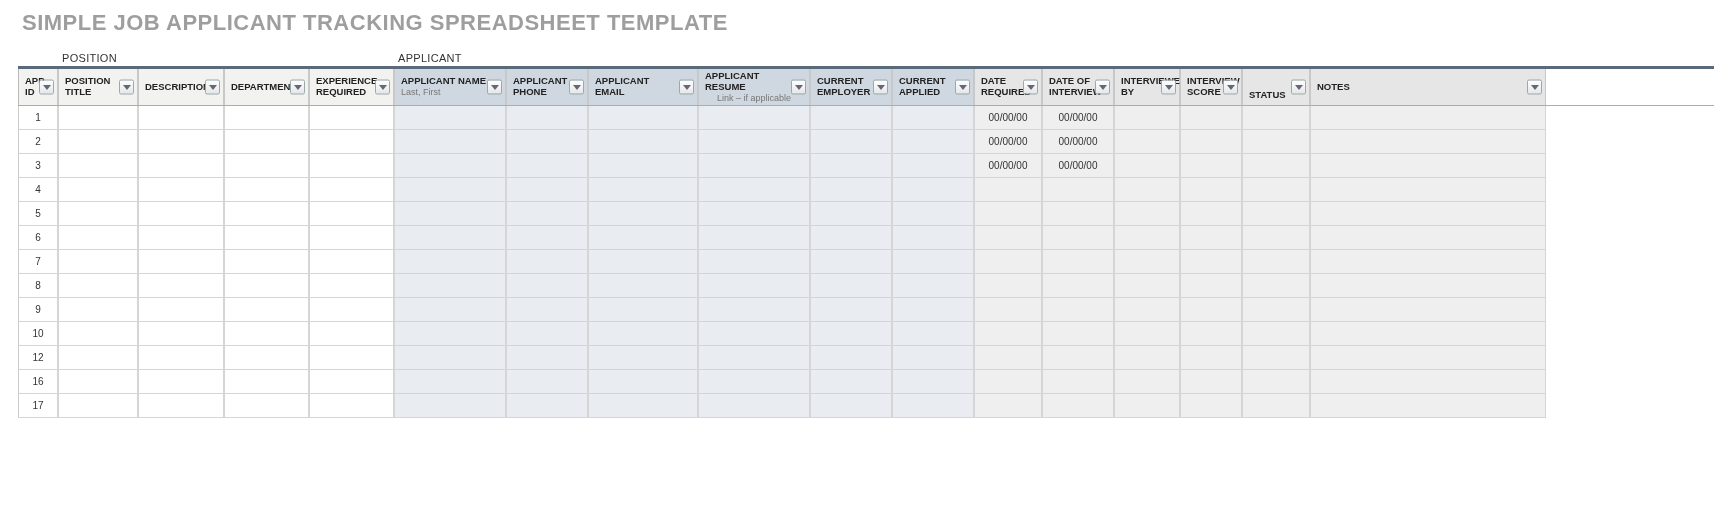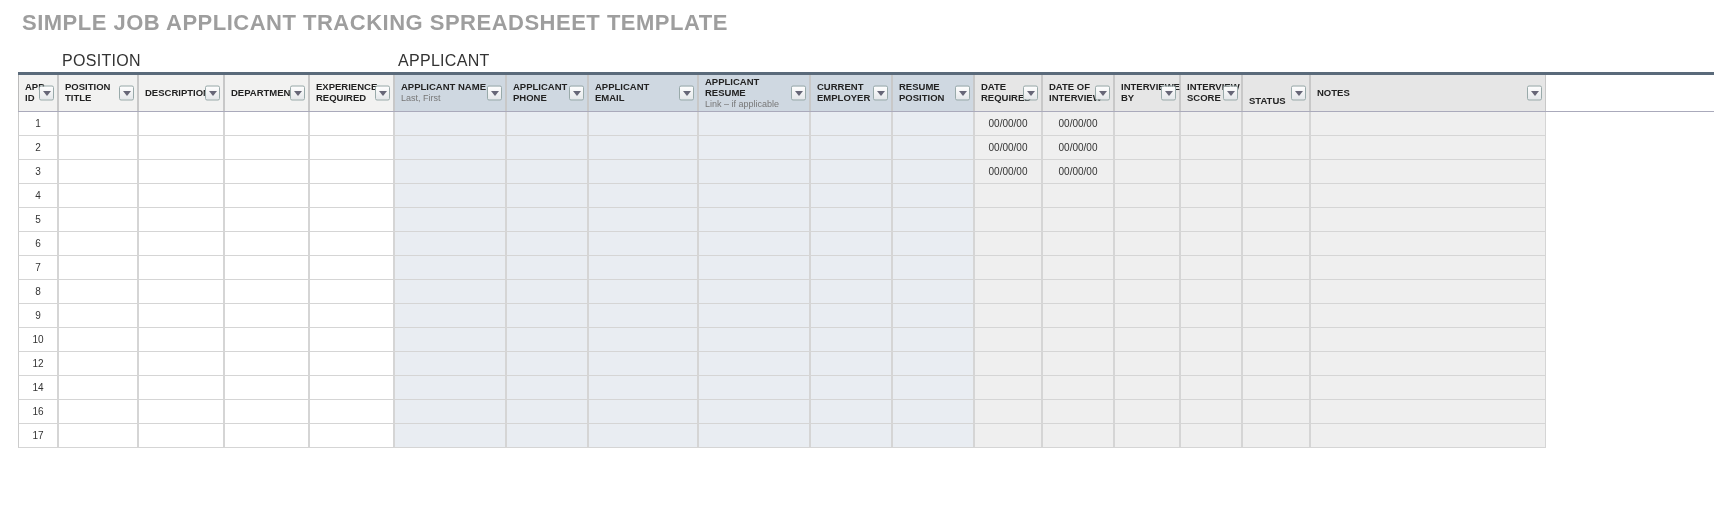--- a/index.html
+++ b/index.html
@@ -18,21 +18,21 @@
     color: #9e9e9e;
     margin: 0 0 14px 4px;
   }
   .sheet {
     width: 1696px;
   }
   .section-row {
     display: flex;
   }
   .section-label {
-    font-size: 16px;
+    font-size: 11px;
     color: #333;
     padding: 2px 0 2px 4px;
     letter-spacing: .3px;
   }
   .header-row {
     display: flex;
     border-top: 3px solid #5a6a7a;
     border-bottom: 1px solid #aab;
   }
   .hcell {
@@ -84,21 +84,21 @@
   .cell:first-child { border-left: 1px solid #ccc; justify-content:center; }
   
   .bg-white  { background:#fff; }
   .bg-pos-h  { background:#f2f2f1; }
   .bg-app-h  { background:#cfd8e1; }
   .bg-int-h  { background:#e6e6e6; }
   .bg-app-b  { background:#e9edf2; }
   .bg-int-b  { background:#efefef; }
   
   .c0{width:40px;} .c1{width:80px;} .c2{width:86px;} .c3{width:85px;} .c4{width:85px;}
-  .c5{width:112px;} .c6{width:82px;} .c7{width:110px;} .c8{width:112px;} .c9{width:82px;} .c10{width:82px;}
+  .c5{width:112px;} .c6{width:82px;} .c7{width:110px;} .c8{width:112px;align-items:flex-end;} .c9{width:82px;} .c10{width:82px;}
   .c11{width:68px;} .c12{width:72px;} .c13{width:66px;} .c14{width:62px;} .c15{width:68px;justify-content:flex-end;} .c16{width:236px;}
 </style>
 </head>
 <body>
 
 <h1 class="title">SIMPLE JOB APPLICANT TRACKING SPREADSHEET TEMPLATE</h1>
 
 <div class="sheet">
 
   <div class="section-row">
@@ -184,21 +184,21 @@
       </div>
       <div class="hcell c9 bg-app-h">
         <span>CURRENT EMPLOYER</span>
         <div class="dd">
           <svg viewBox="0 0 10 6">
             <path d="M0 0 L10 0 L5 6 Z" fill="#667"></path>
           </svg>
         </div>
       </div>
       <div class="hcell c10 bg-app-h">
-        <span>RESUME POSITION</span>
+        <span>CURRENT APPLIED</span>
         <div class="dd">
           <svg viewBox="0 0 10 6">
             <path d="M0 0 L10 0 L5 6 Z" fill="#667"></path>
           </svg>
         </div>
       </div>
       <div class="hcell c11 bg-int-h">
         <span>DATE REQUIRED</span>
         <div class="dd">
           <svg viewBox="0 0 10 6">
@@ -452,39 +452,20 @@
         <div class="cell c9 bg-app-b"></div>
         <div class="cell c10 bg-app-b"></div>
         <div class="cell c11 bg-int-b" style="justify-content: center;"></div>
         <div class="cell c12 bg-int-b" style="justify-content: center;"></div>
         <div class="cell c13 bg-int-b"></div>
         <div class="cell c14 bg-int-b"></div>
         <div class="cell c15 bg-int-b"></div>
         <div class="cell c16 bg-int-b"></div>
       </div>
       <div class="body-row">
-        <div class="cell c0 bg-white">14</div>
-        <div class="cell c1 bg-white"></div>
-        <div class="cell c2 bg-white"></div>
-        <div class="cell c3 bg-white"></div>
-        <div class="cell c4 bg-white"></div>
-        <div class="cell c5 bg-app-b"></div>
-        <div class="cell c6 bg-app-b"></div>
-        <div class="cell c7 bg-app-b"></div>
-        <div class="cell c8 bg-app-b"></div>
-        <div class="cell c9 bg-app-b"></div>
-        <div class="cell c10 bg-app-b"></div>
-        <div class="cell c11 bg-int-b" style="justify-content: center;"></div>
-        <div class="cell c12 bg-int-b" style="justify-content: center;"></div>
-        <div class="cell c13 bg-int-b"></div>
-        <div class="cell c14 bg-int-b"></div>
-        <div class="cell c15 bg-int-b"></div>
-        <div class="cell c16 bg-int-b"></div>
-      </div>
-      <div class="body-row">
         <div class="cell c0 bg-white">16</div>
         <div class="cell c1 bg-white"></div>
         <div class="cell c2 bg-white"></div>
         <div class="cell c3 bg-white"></div>
         <div class="cell c4 bg-white"></div>
         <div class="cell c5 bg-app-b"></div>
         <div class="cell c6 bg-app-b"></div>
         <div class="cell c7 bg-app-b"></div>
         <div class="cell c8 bg-app-b"></div>
         <div class="cell c9 bg-app-b"></div>

